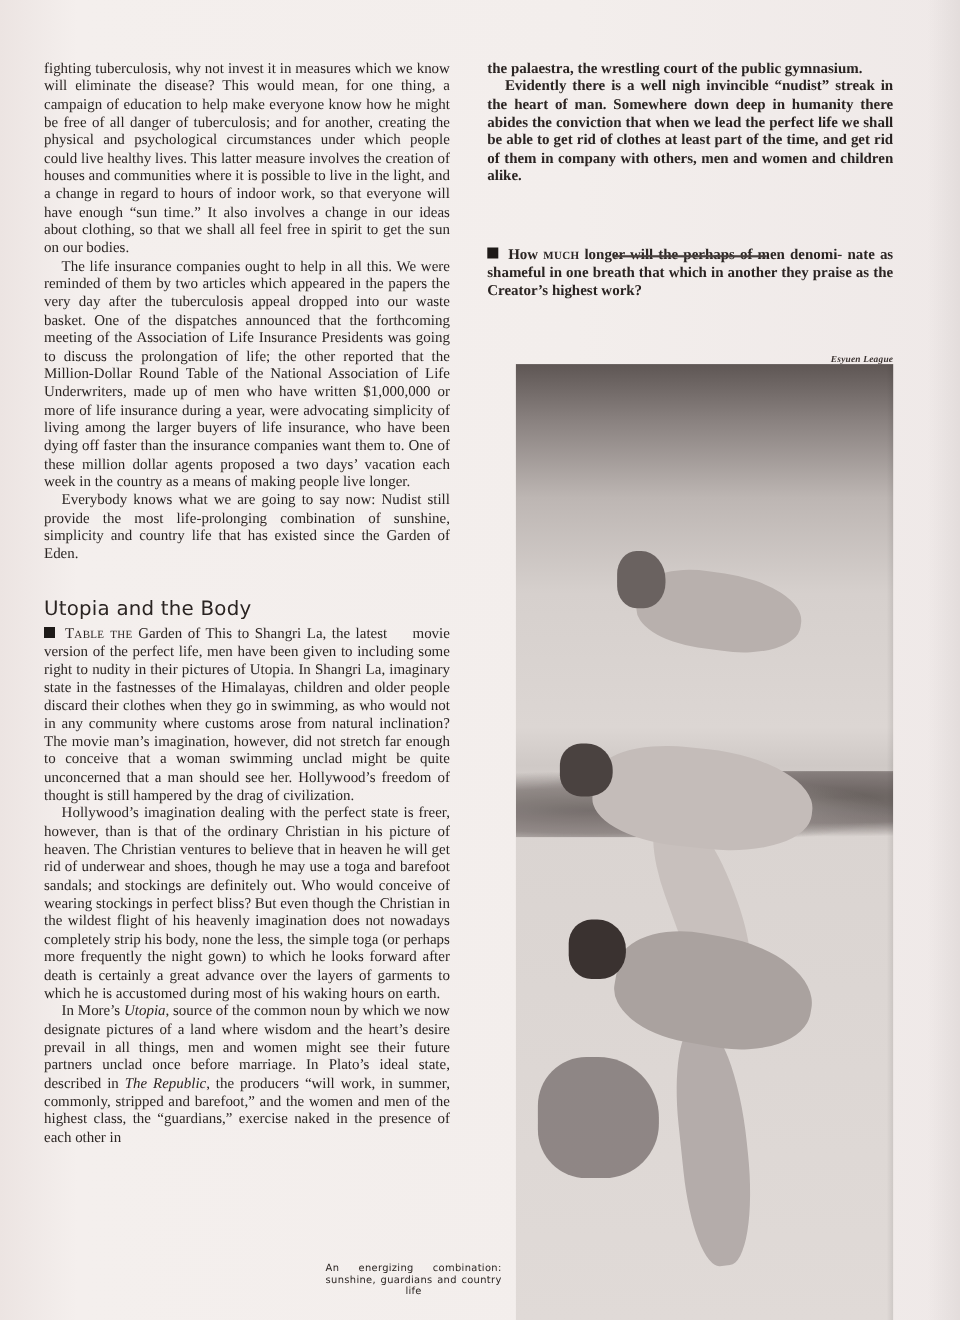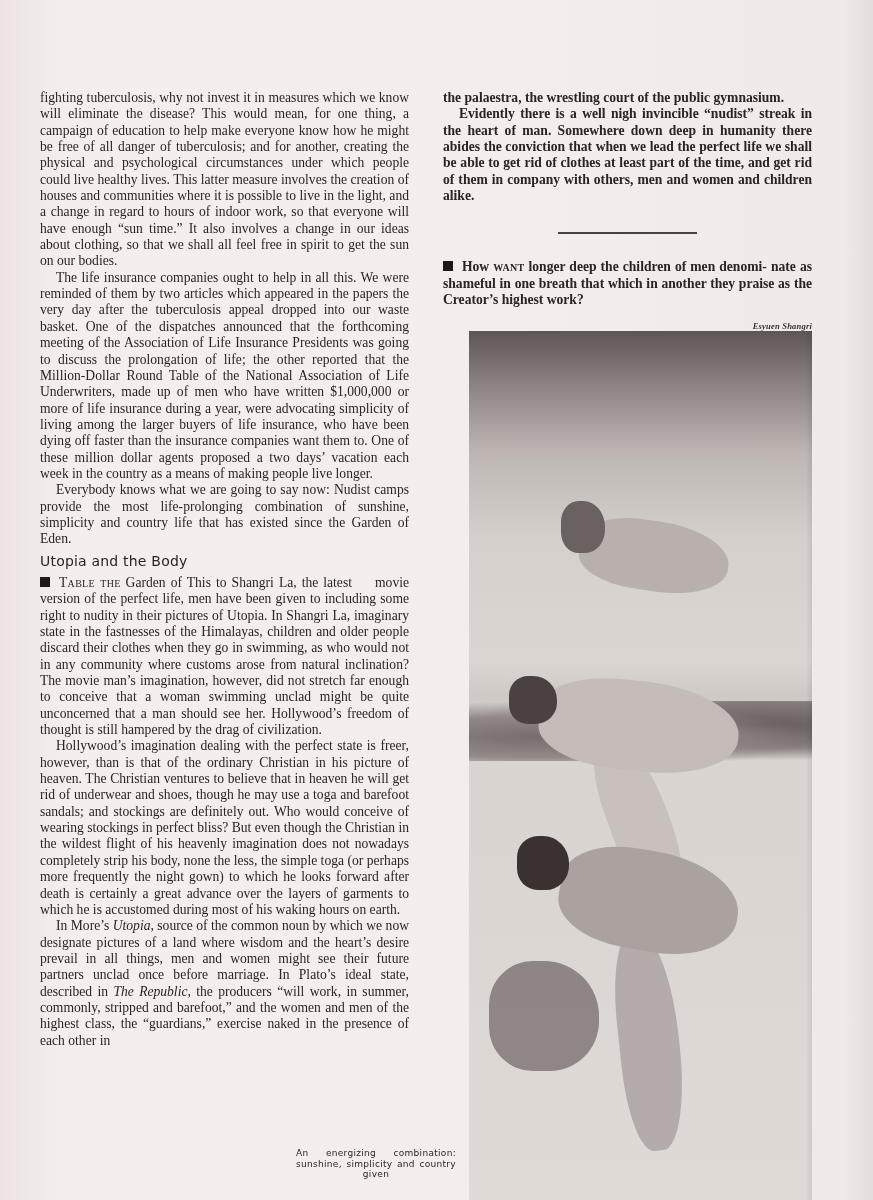--- a/index.html
+++ b/index.html
@@ -11,28 +11,28 @@
     color: #2a2422;
   }
   .col {
     position: absolute; top: 54px;
     font-size: 13.6px; line-height: 16.35px;
     text-align: justify; hyphens: manual;
   }
   .col-left { left: 40px; width: 369px; }
   .col-right { left: 443px; width: 369px; font-weight: bold; }
   p { margin: 0; text-indent: 16px; }
-  p.noindent { text-indent: 0; margin-top: 36px; }
+  p.noindent { text-indent: 0; }
   .sc { font-variant: small-caps; letter-spacing: 0.3px; }
   .bullet-para { text-indent: 0; position: relative; }
   .bullet { display: inline-block; width: 10px; height: 10px; background: #1e1a18; margin-right: 9px; vertical-align: 0px; }
   .section-head {
     font-family: "DejaVu Sans", "Liberation Sans", sans-serif;
-    font-size: 14px; font-weight: normal; color: #2a2422;
-    margin: 5px 0 6px 0; letter-spacing: 0.2px; text-indent: 0;
+    font-size: 18px; font-weight: normal; color: #2a2422;
+    margin: 34px 0 6px 0; letter-spacing: 0.2px; text-indent: 0;
   }
   .hang { display: block; padding-left: 18px; }
   .rule {
     position: absolute; left: 558px; top: 232px; width: 139px; height: 1.5px; background: #4a4240;
   }
   .credit {
     position: absolute; left: 700px; top: 321px; width: 112px; text-align: right;
     font-style: italic; font-weight: bold; font-size: 8.5px; color: #3a3230;
     font-family: "Liberation Serif", serif; letter-spacing: 0.2px;
   }
@@ -70,57 +70,57 @@
   .page-shadow-right { position: absolute; right: 0; top: 0; width: 30px; height: 1200px; background: linear-gradient(90deg, transparent, rgba(120,110,108,0.10)); }
 </style>
 </head>
 <body>
 
 <div class="page-shadow-right"></div>
 
 <div class="col col-left">
   <p class="noindent">fighting tuberculosis, why not invest it in measures which we know will eliminate the disease? This would mean, for one thing, a campaign of education to help make everyone know how he might be free of all danger of tuberculosis; and for another, creating the physical and psychological circumstances under which people could live healthy lives. This latter measure involves the creation of houses and communities where it is possible to live in the light, and a change in regard to hours of indoor work, so that everyone will have enough “sun time.” It also involves a change in our ideas about clothing, so that we shall all feel free in spirit to get the sun on our bodies.</p>
   <p>The life insurance companies ought to help in all this. We were reminded of them by two articles which appeared in the papers the very day after the tuberculosis appeal dropped into our waste basket. One of the dispatches an­nounced that the forthcoming meeting of the Association of Life Insurance Presidents was going to discuss the pro­longation of life; the other reported that the Million-Dollar Round Table of the National Association of Life Underwriters, made up of men who have written $1,000,000 or more of life insurance during a year, were advocating simplicity of living among the larger buyers of life insur­ance, who have been dying off faster than the insurance companies want them to. One of these million dollar agents proposed a two days’ vacation each week in the country as a means of making people live longer.</p>
-  <p>Everybody knows what we are going to say now: Nudist camps provide the most life-prolonging combination of sunshine, simplicity and country life that has existed since the Garden of Eden.</p>
+  <p>Everybody knows what we are going to say now: Nudist still provide the most life-prolonging combination of sunshine, simplicity and country life that has existed since the Garden of Eden.</p>
 
   <h2 class="section-head">Utopia and the Body</h2>
 
   <p class="bullet-para">
     <span class="bullet"></span><span class="sc">Table the</span><span> Garden of This to Shangri La, the latest</span>
     <span class="hang" style="padding-left:18px;display:inline;">movie version of the perfect life, men have been given to including some right to nudity in their pictures of Utopia. In Shangri La, imaginary state in the fastnesses of the Himalayas, children and older people discard their clothes when they go in swimming, as who would not in any com­munity where customs arose from natural inclination? The movie man’s imagination, however, did not stretch far enough to conceive that a woman swimming unclad might be quite unconcerned that a man should see her. Holly­wood’s freedom of thought is still hampered by the drag of civilization.</span>
   </p>
 
   <p>Hollywood’s imagination dealing with the perfect state is freer, however, than is that of the ordinary Christian in his picture of heaven. The Christian ventures to believe that in heaven he will get rid of underwear and shoes, though he may use a toga and barefoot sandals; and stockings are definitely out. Who would conceive of wearing stockings in perfect bliss? But even though the Christian in the wildest flight of his heavenly imagination does not nowadays com­pletely strip his body, none the less, the simple toga (or perhaps more frequently the night gown) to which he looks forward after death is certainly a great advance over the layers of garments to which he is accustomed during most of his waking hours on earth.</p>
 
   <p><span>In More’s </span><i>Utopia</i><span>, source of the common noun by which we now designate pictures of a land where wisdom and the heart’s desire prevail in all things, men and women might see their future partners unclad once before marriage. In Plato’s ideal state, described in </span><i>The Republic</i><span>, the pro­ducers “will work, in summer, commonly, stripped and barefoot,” and the women and men of the highest class, the “guardians,” exercise naked in the presence of each other in</span></p>
 </div>
 
 <div class="col col-right">
   <p class="noindent">the palaestra, the wrestling court of the public gymnasium.</p>
   <p>Evidently there is a well nigh invincible “nudist” streak in the heart of man. Somewhere down deep in humanity there abides the conviction that when we lead the perfect life we shall be able to get rid of clothes at least part of the time, and get rid of them in company with others, men and women and children alike.</p>
 
   <div style="height:55px"></div>
 
   <p class="bullet-para">
-    <span class="bullet"></span><span>How</span> <span class="sc">want</span><span> longer deep the children of men denomi-</span>
+    <span class="bullet"></span><span>How</span> <span class="sc">much</span><span> longer will the perhaps of men denomi-</span>
     <span>nate as shameful in one breath that which in another they praise as the Creator’s highest work?</span>
   </p>
 </div>
 
 <div class="rule"></div>
 
-<div class="credit">Esyuen Shangri</div>
+<div class="credit">Esyuen League</div>
 
 <div class="photo" title="Black-and-white photograph: a human pyramid of a man, a boy and a child on a sand dune beneath a cloudy sky">
   <div class="dunes"></div>
   <div class="figure fig-shadow"></div>
   <div class="figure fig-child-body"></div>
   <div class="figure fig-child-head"></div>
   <div class="figure fig-mid-leg"></div>
   <div class="figure fig-mid-body"></div>
   <div class="figure fig-mid-head"></div>
   <div class="figure fig-bot-leg"></div>
   <div class="figure fig-bot-body"></div>
   <div class="figure fig-bot-head"></div>
   <div class="photo-right-edge"></div>
 </div>
 
-<div class="caption">An energizing combina­tion: sunshine, simplicity and country given</div>
+<div class="caption">An energizing combina­tion: sunshine, guardians and country life</div>
 
 </body></html>

